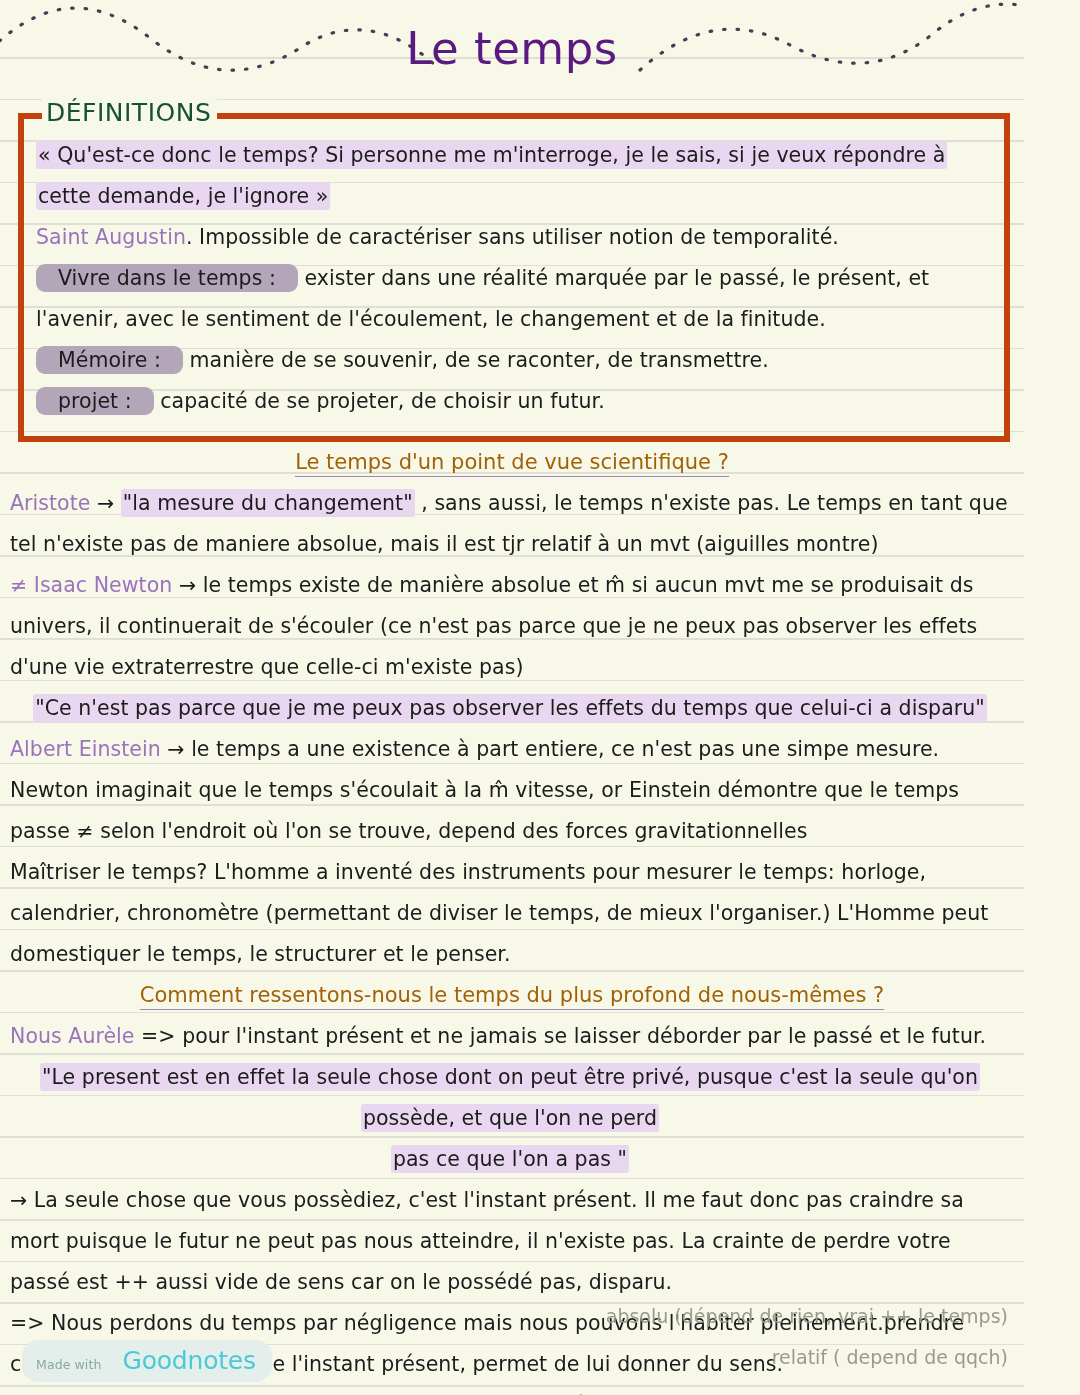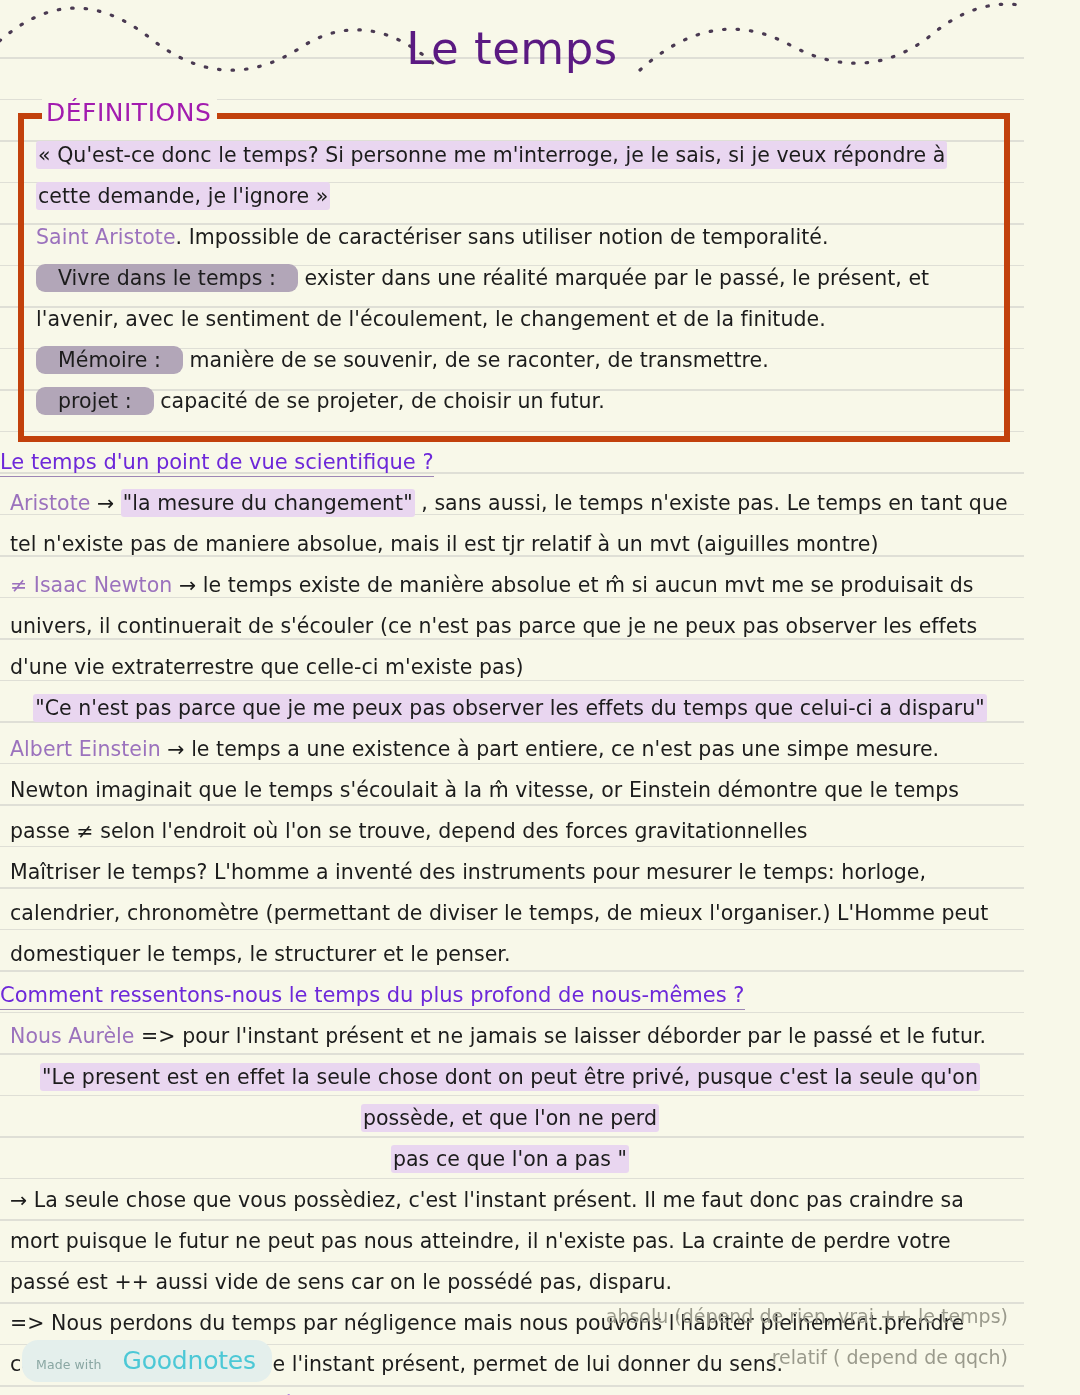--- a/index.html
+++ b/index.html
@@ -70,21 +70,21 @@
   .defbox-wrap {
     position: relative;
     margin: 12px 14px 0 18px;
   }
   .defbox-label {
     position: absolute;
     left: 24px;
     top: -15px;
     background: #f8f8e9;
     padding: 0 6px 0 4px;
-    color: #a21caf;
+    color: #14532d;
     font-size: 25px;
     letter-spacing: 0.5px;
     line-height: 30px;
     z-index: 3;
   }
   .defbox {
     border: 6px solid #c2410c;
     padding: 16px 14px 14px 12px;
     margin-top: 13px;
   }
@@ -100,23 +100,24 @@
   .line {
     font-size: 20.5px;
     line-height: 41px;
     color: #1c1c1c;
     margin: 0 14px 0 10px;
     letter-spacing: 0.05px;
   }
   .center { text-align: center; }
 
   .section-heading {
+    text-align: center;
     font-size: 21px;
     line-height: 41px;
-    color: #6d28d9;
+    color: #a16207;
     margin: 0;
   }
   .section-heading span {
     border-bottom: 1.5px solid #9d86b5;
     padding-bottom: 2px;
   }
 
   
   .name {
     color: #9b72bd;
@@ -193,21 +194,21 @@
 
     <div class="defbox-wrap">
       <div class="defbox-label">DÉFINITIONS</div>
       <div class="defbox">
 
         <p>
           <span class="hl">« Qu'est-ce donc le temps? Si personne me m'interroge, je le sais, si je veux répondre à cette demande, je l'ignore »</span>
         </p>
 
         <p>
-          <span class="name">Saint Aristote</span><span>. Impossible de caractériser sans utiliser notion de temporalité.</span>
+          <span class="name">Saint Augustin</span><span>. Impossible de caractériser sans utiliser notion de temporalité.</span>
         </p>
 
         <p>
           <span class="term">Vivre dans le temps :</span><span> exister dans une réalité marquée par le passé, le présent, et l'avenir, avec le sentiment de l'écoulement, le changement et de la finitude.</span>
         </p>
 
         <p>
           <span class="term">Mémoire :</span><span> manière de se souvenir, de se raconter, de transmettre.</span>
         </p>
 

